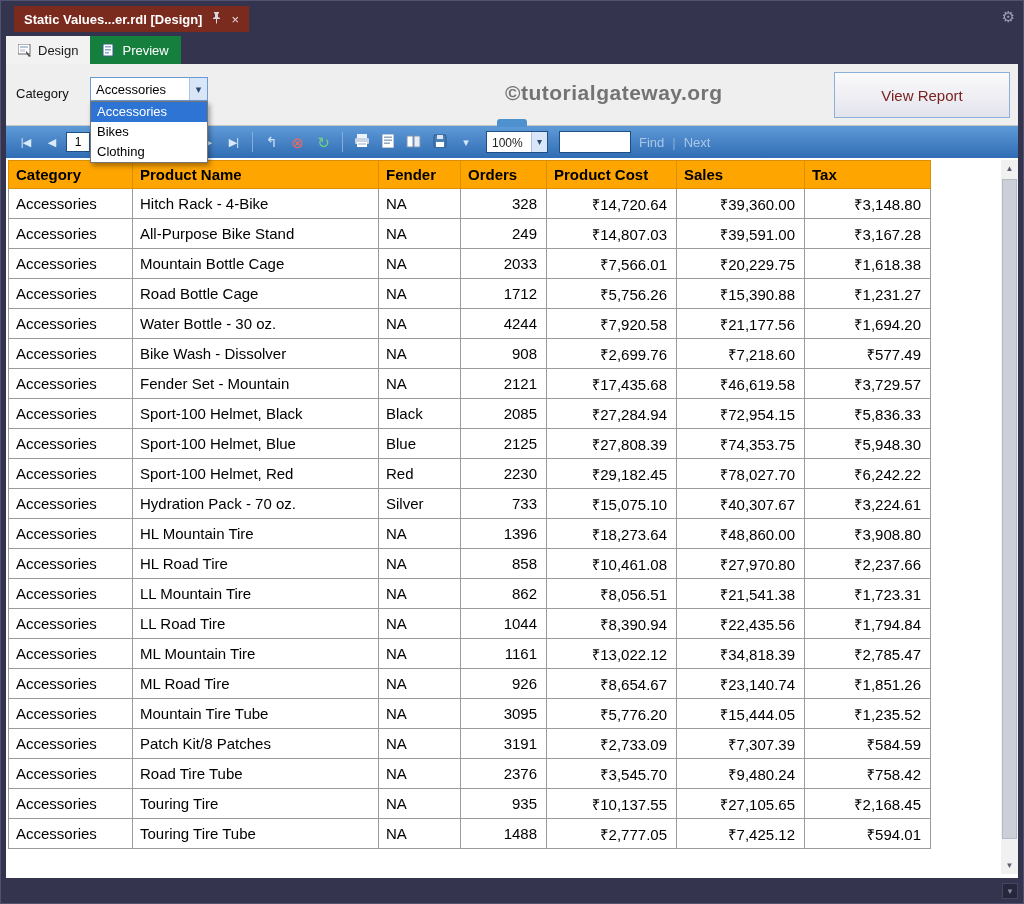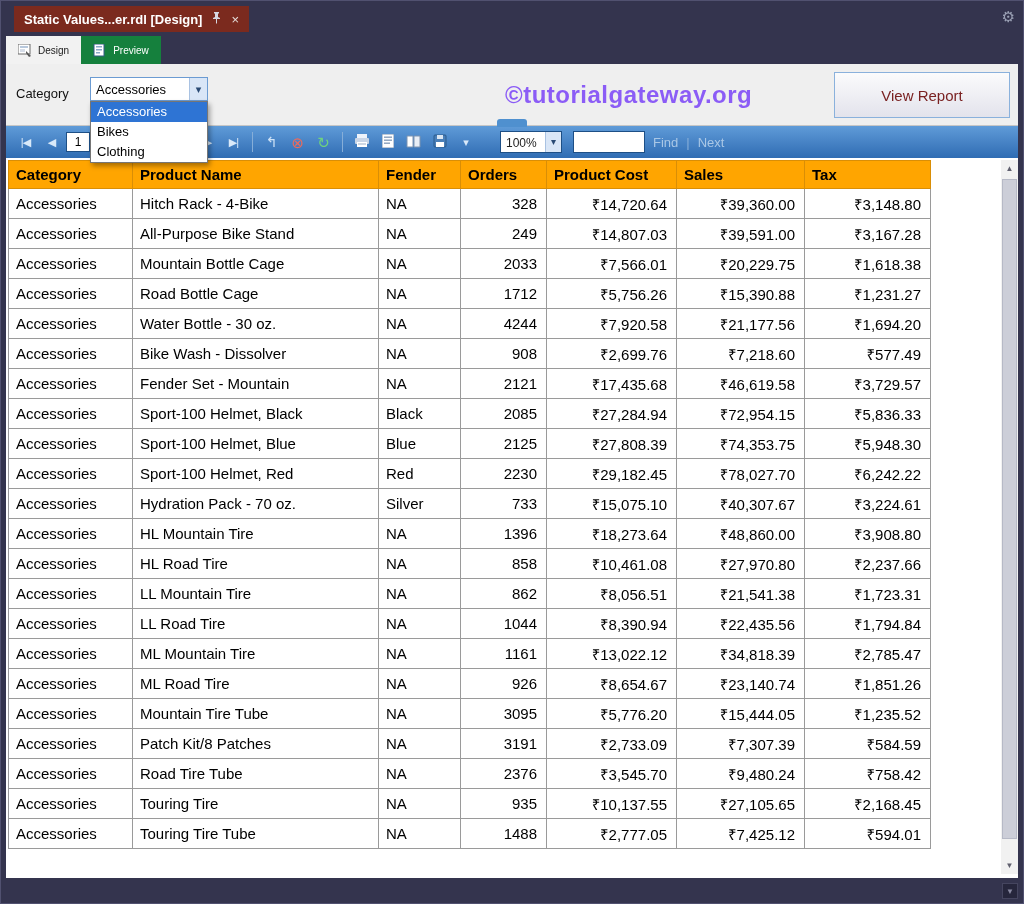--- a/index.html
+++ b/index.html
@@ -15,36 +15,36 @@
   .titlebar { position:absolute; top:0; left:8px; right:0; height:34px; }
   .doc-tab {
     position:absolute; left:6px; top:6px; height:26px;
     background:#7b2a1e; color:#fff; display:flex; align-items:center;
     padding:0 10px; gap:10px; font-size:13px; font-weight:bold;
   }
   .doc-tab .tab-ico { font-weight:normal; font-size:13px; color:#e6e0dc; cursor:pointer; }
   .gear { position:absolute; right:9px; top:8px; color:#9aa0b4; font-size:15px; cursor:pointer; }
   
   .tabstrip { position:absolute; top:36px; left:6px; height:28px; display:flex; }
-  .tab { height:28px; display:flex; align-items:center; gap:6px; padding:0 12px; font-size:10px; cursor:pointer; }
+  .tab { height:28px; display:flex; align-items:center; gap:6px; padding:0 12px; font-size:13px; cursor:pointer; }
   .tab.design  { background:#f2f2f2; color:#1a1a1a; }
   .tab.preview { background:#15803d; color:#ffffff; }
   .mini-ico { display:inline-block; line-height:0; }
   
   .content { position:absolute; top:64px; left:6px; width:1012px; height:814px; background:#fff; }
   
   .param-bar { position:absolute; top:0; left:0; right:0; height:62px; background:#efefef; border-bottom:1px solid #c6c6c6; }
   .param-label { position:absolute; left:10px; top:22px; font-size:13px; color:#111; }
   .combo {
     position:absolute; left:84px; top:13px; width:118px; height:24px;
     background:#fff; border:1px solid #6b9bd2; display:flex; cursor:pointer;
   }
   .combo-value { flex:1; font-size:13px; padding:4px 0 0 5px; color:#000; overflow:hidden; white-space:nowrap; }
   .combo-arrow { width:18px; background:#d9e6f7; border-left:1px solid #a9c2e2; text-align:center; font-size:11px; color:#2a4a74; line-height:22px; }
-  .brand { position:absolute; left:499px; top:17px; font-size:24px; font-weight:bold; color:#8b5cf6; letter-spacing:.5px; white-space:nowrap;text-align:center; }
+  .brand { position:absolute; left:499px; top:17px; font-size:21px; font-weight:bold; color:#737373; letter-spacing:.5px; white-space:nowrap;text-align:center; }
   .view-report {
     position:absolute; right:8px; top:8px; width:176px; height:46px;
     background:linear-gradient(#fbfbfc,#e3e3ec); border:1px solid #8ab1dc;
     color:#7a2222; font-size:15px; font-family:Liberation Sans, sans-serif; cursor:pointer;
   }
   
   .dropdown {
     position:absolute; left:84px; top:37px; width:118px; z-index:60;
     background:#fff; border:1px solid #767676; box-shadow:2px 3px 5px rgba(0,0,0,.35);
   }
@@ -62,21 +62,21 @@
     display:flex; align-items:center; padding:0 8px; gap:3px; color:#fff;
   }
   .tico { width:23px; text-align:center; font-size:12px; cursor:pointer; line-height:1; }
   .tico.nav  { color:#d9e9f9; font-size:11px; letter-spacing:-1px; }
   .tico.stop { color:#ef6a5a; font-size:15px; }
   .tico.refresh { color:#6fd27f; font-size:15px; }
   .tico.parent  { color:#cfe3f6; font-size:14px; }
   .page-input { width:24px; height:20px; font-size:12px; text-align:center; border:1px solid #1d4f86; font-family:inherit; }
   .tspacer { width:100px; }
   .tsep { width:1px; height:20px; background:#86aed8; margin:0 4px; }
-  .zoom { width:62px; height:22px; background:#fff; border:1px solid #1d4f86; display:flex; font-size:12px; color:#222; cursor:pointer; margin-left:20px; }
+  .zoom { width:62px; height:22px; background:#fff; border:1px solid #1d4f86; display:flex; font-size:12px; color:#222; cursor:pointer; margin-left:6px; }
   .zoom-val { flex:1; padding:4px 0 0 5px; }
   .zoom-arr { width:16px; background:#d9e6f7; border-left:1px solid #a9c2e2; text-align:center; line-height:20px; color:#2a4a74; font-size:10px; }
   .find-input { width:72px; height:22px; border:1px solid #1d4f86; margin-left:8px; font-family:inherit; font-size:12px; padding:0 4px; }
   .find-link { color:#a9c7e6; font-size:13px; margin:0 5px; cursor:pointer; }
   .link-sep  { color:#86aed8; font-size:13px; }
   
   .report { position:absolute; top:94px; left:0; right:0; bottom:0; background:#fff; }
   table.grid { border-collapse:collapse; table-layout:fixed; width:922px; margin:2px 0 0 2px; }
   table.grid th {
     background:#FFA500; color:#000; font-size:15px; font-weight:bold;

